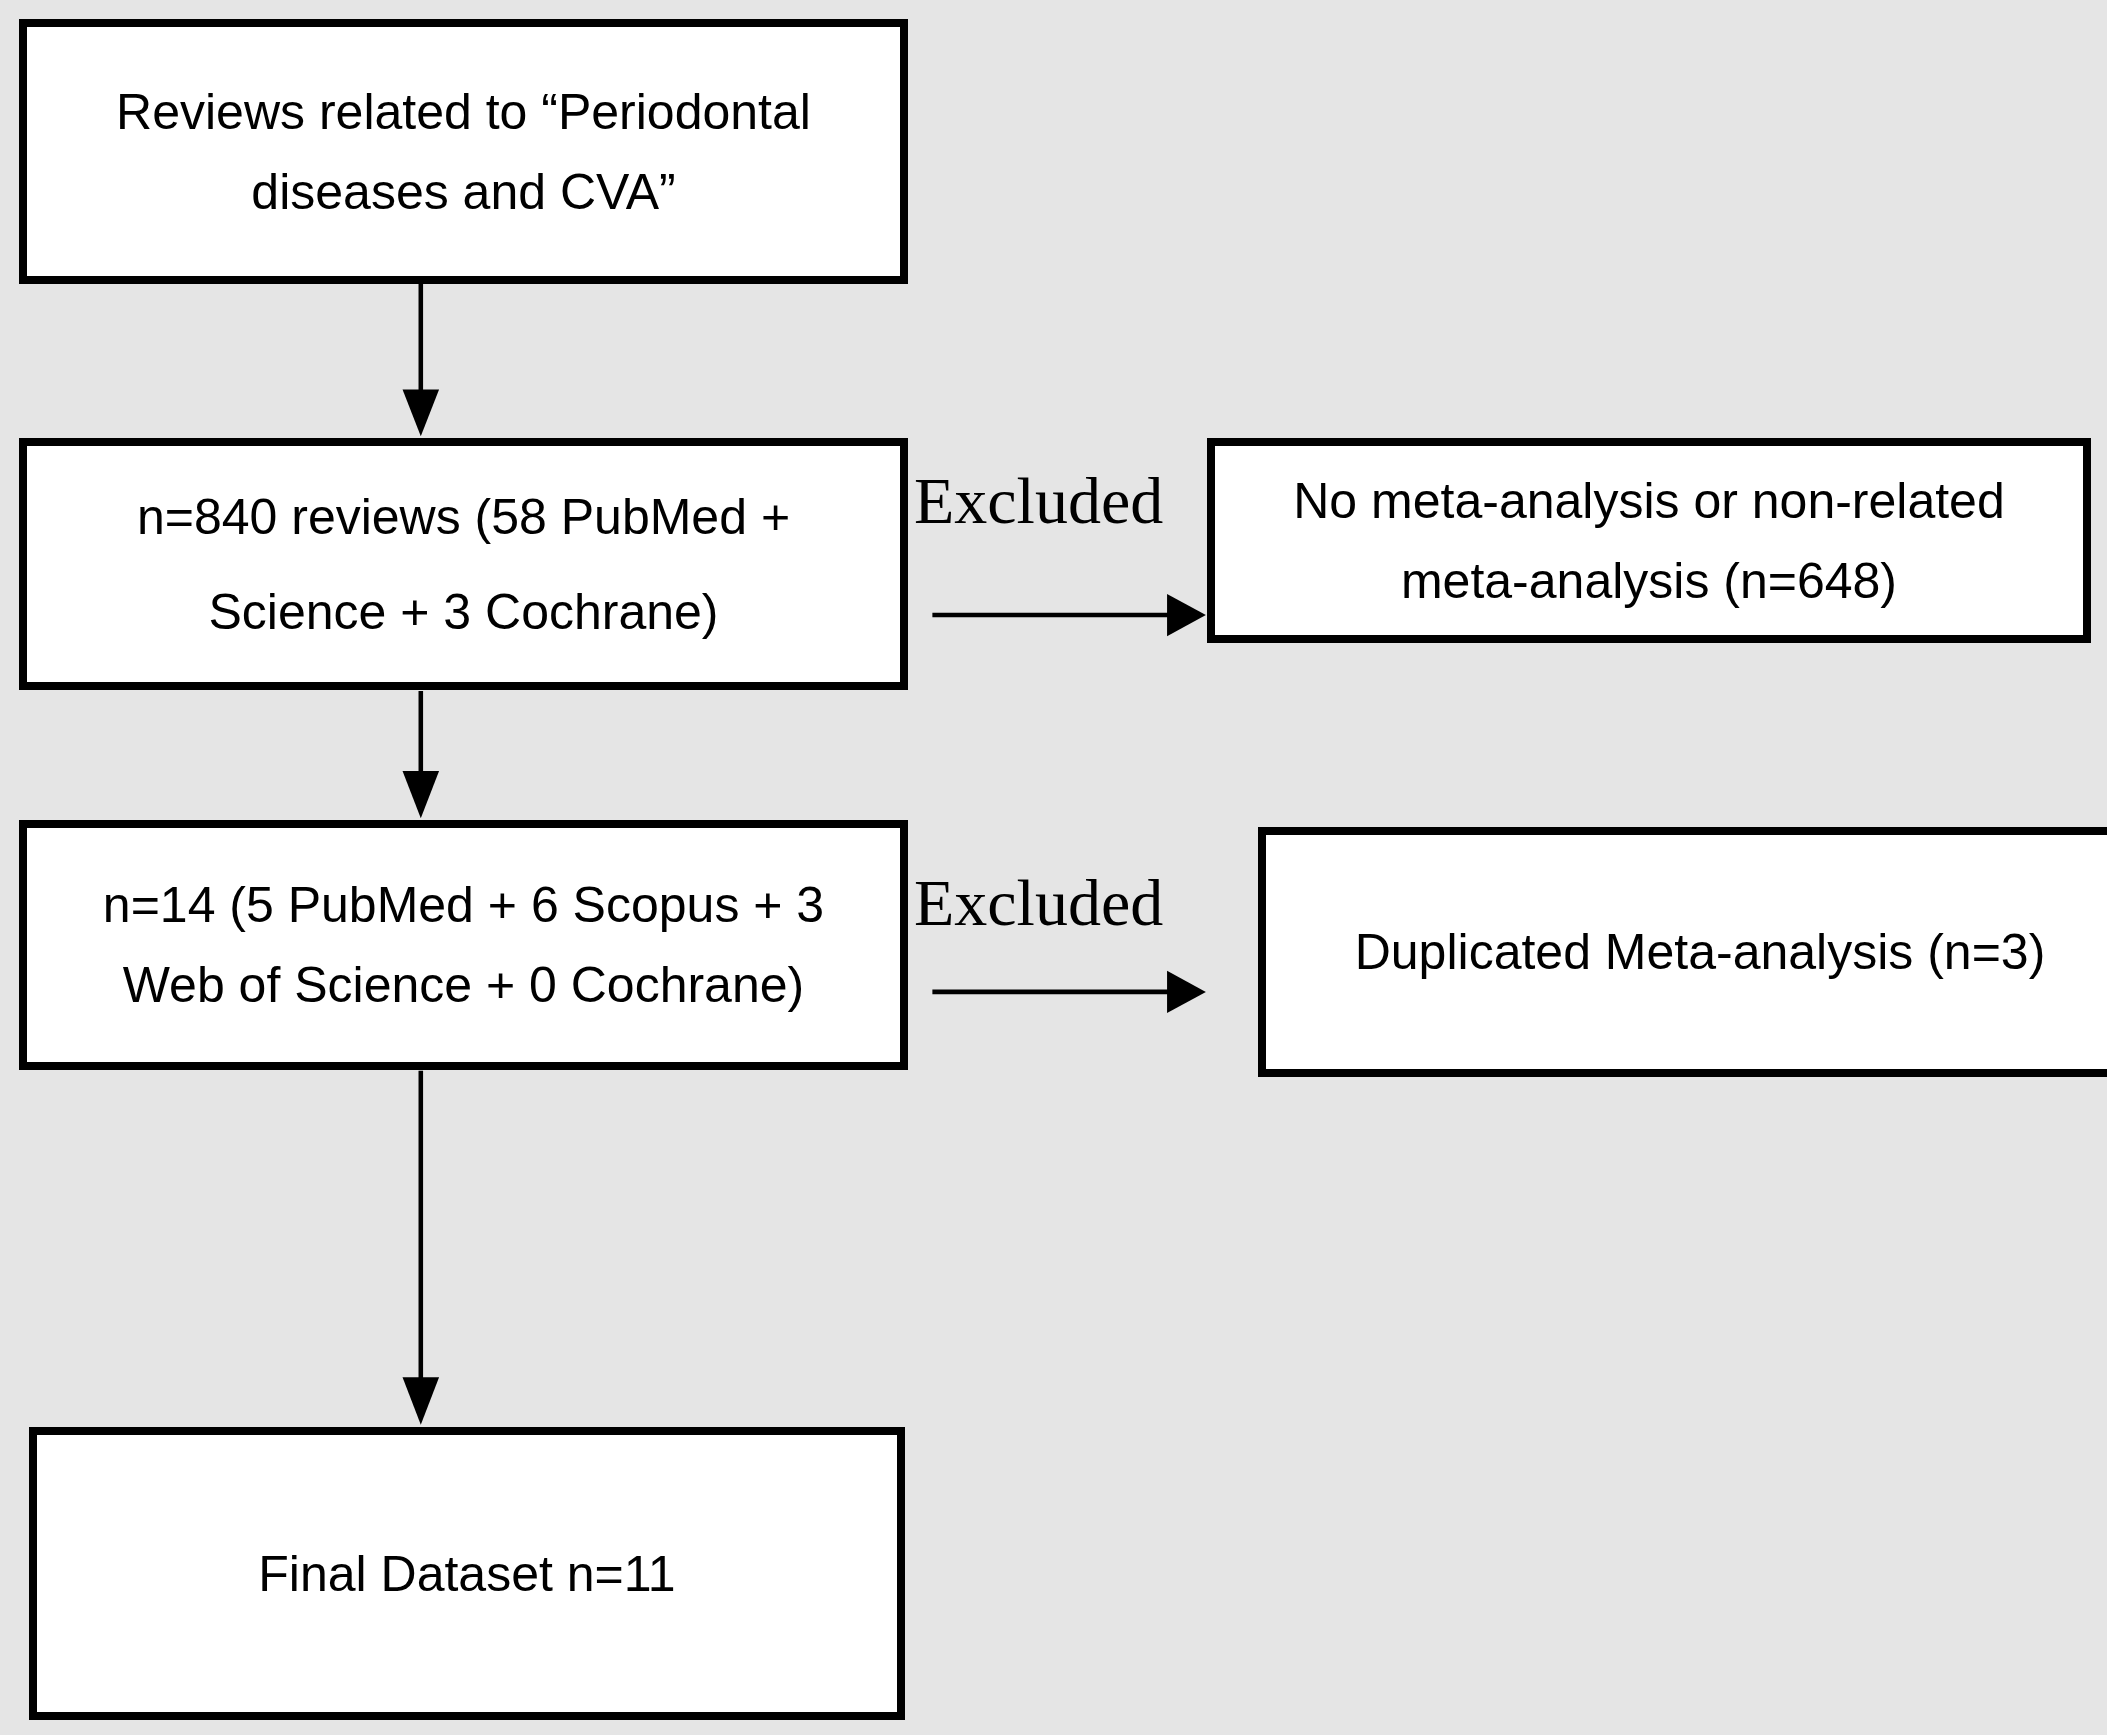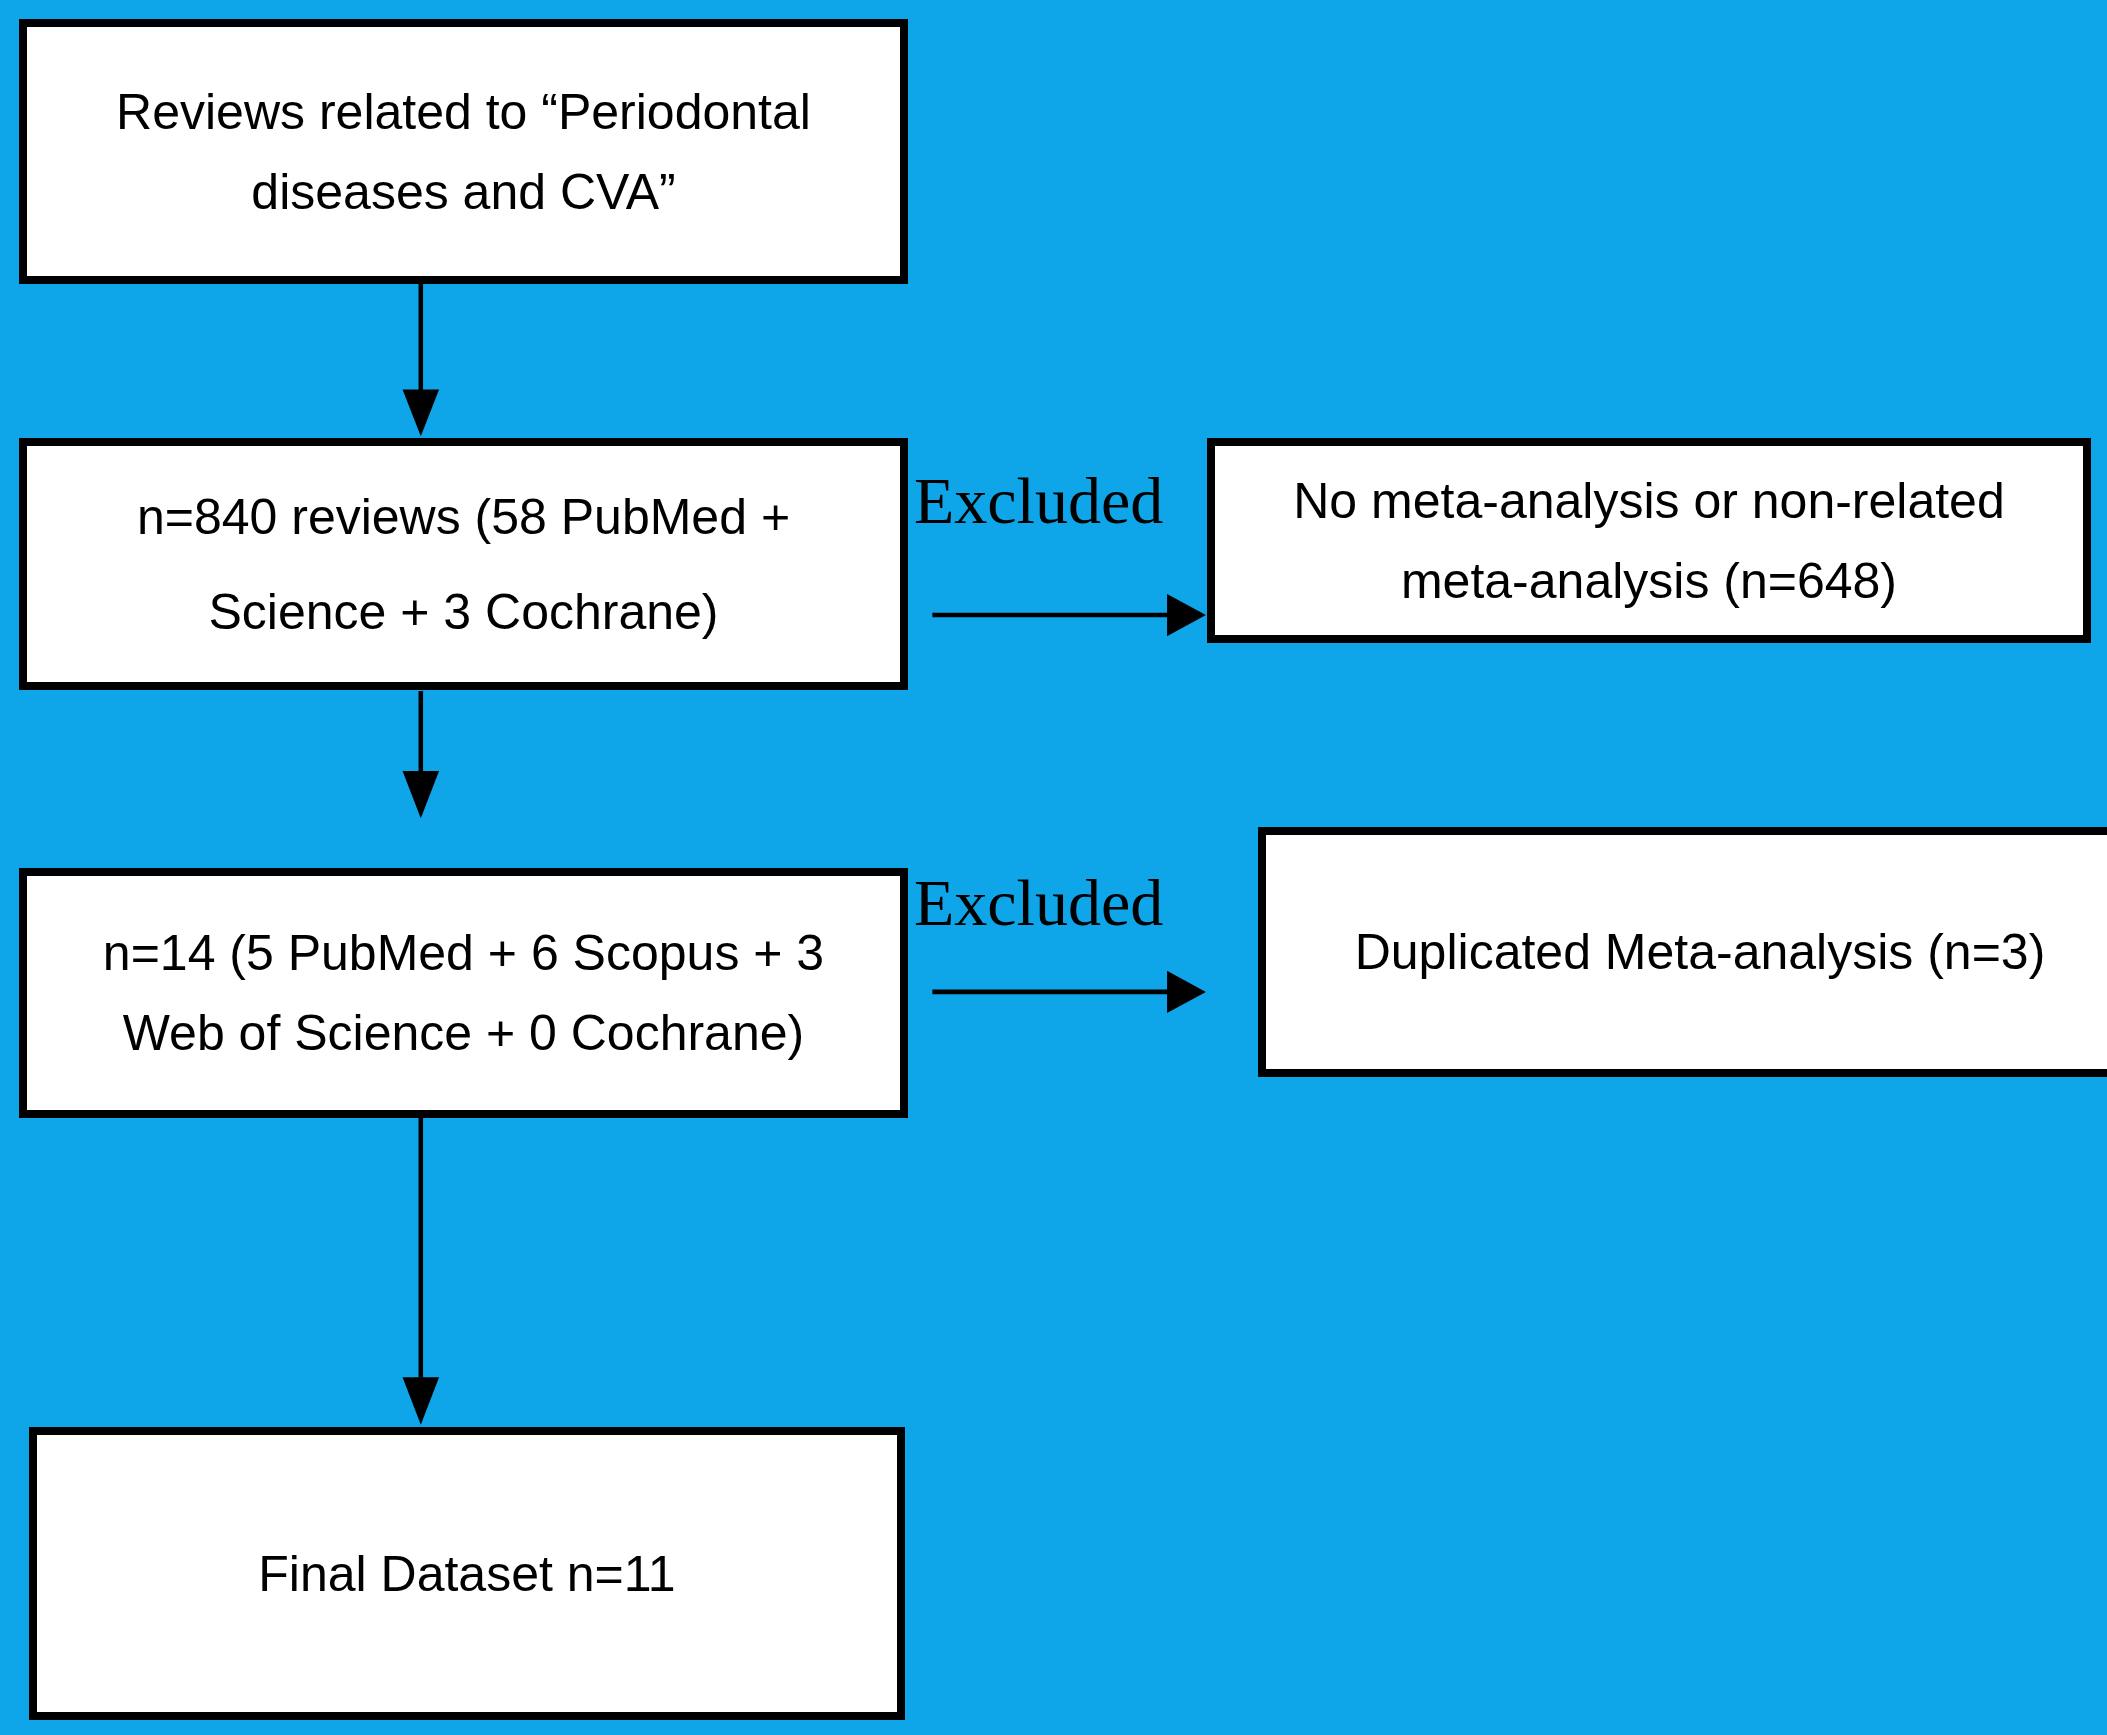--- a/index.html
+++ b/index.html
@@ -4,21 +4,21 @@
 <style>
   html, body {
     margin: 0;
     padding: 0;
     background: #ffffff;
   }
   .canvas {
     position: relative;
     width: 2108px;
     height: 1736px;
-    background: #0ea5e9;
+    background: #e5e5e5;
     font-family: "Liberation Sans", sans-serif;
     color: #000000;
     overflow: hidden;
   }
   .box {
     position: absolute;
     box-sizing: border-box;
     border: 8.6px solid #000000;
     background: #ffffff;
     display: flex;
@@ -32,21 +32,21 @@
   }
   .box .line {
     white-space: nowrap;
   }
   .line.gap-above {
     margin-top: 15px;
   }
   #box-initial            { left: 19px;   top: 19px;   width: 889px; height: 265px; }
   #box-identified         { left: 19px;   top: 438px;  width: 889px; height: 252px; }
   #box-excluded-no-meta   { left: 1207px; top: 438px;  width: 884px; height: 205px; }
-  #box-screened           { left: 19px;   top: 820px; width: 889px; height: 250px; margin-top: 48px; }
+  #box-screened           { left: 19px;   top: 820px; width: 889px; height: 250px; }
   #box-excluded-duplicated{ left: 1258px; top: 827px; width: 884px; height: 250px; }
   #box-final              { left: 29px;   top: 1427px; width: 876px; height: 293px; }
 
   .excluded-label {
     position: absolute;
     font-family: Liberation Serif, serif;
     font-size: 66px;
     line-height: 1;
     white-space: nowrap;
     color: #000000;

